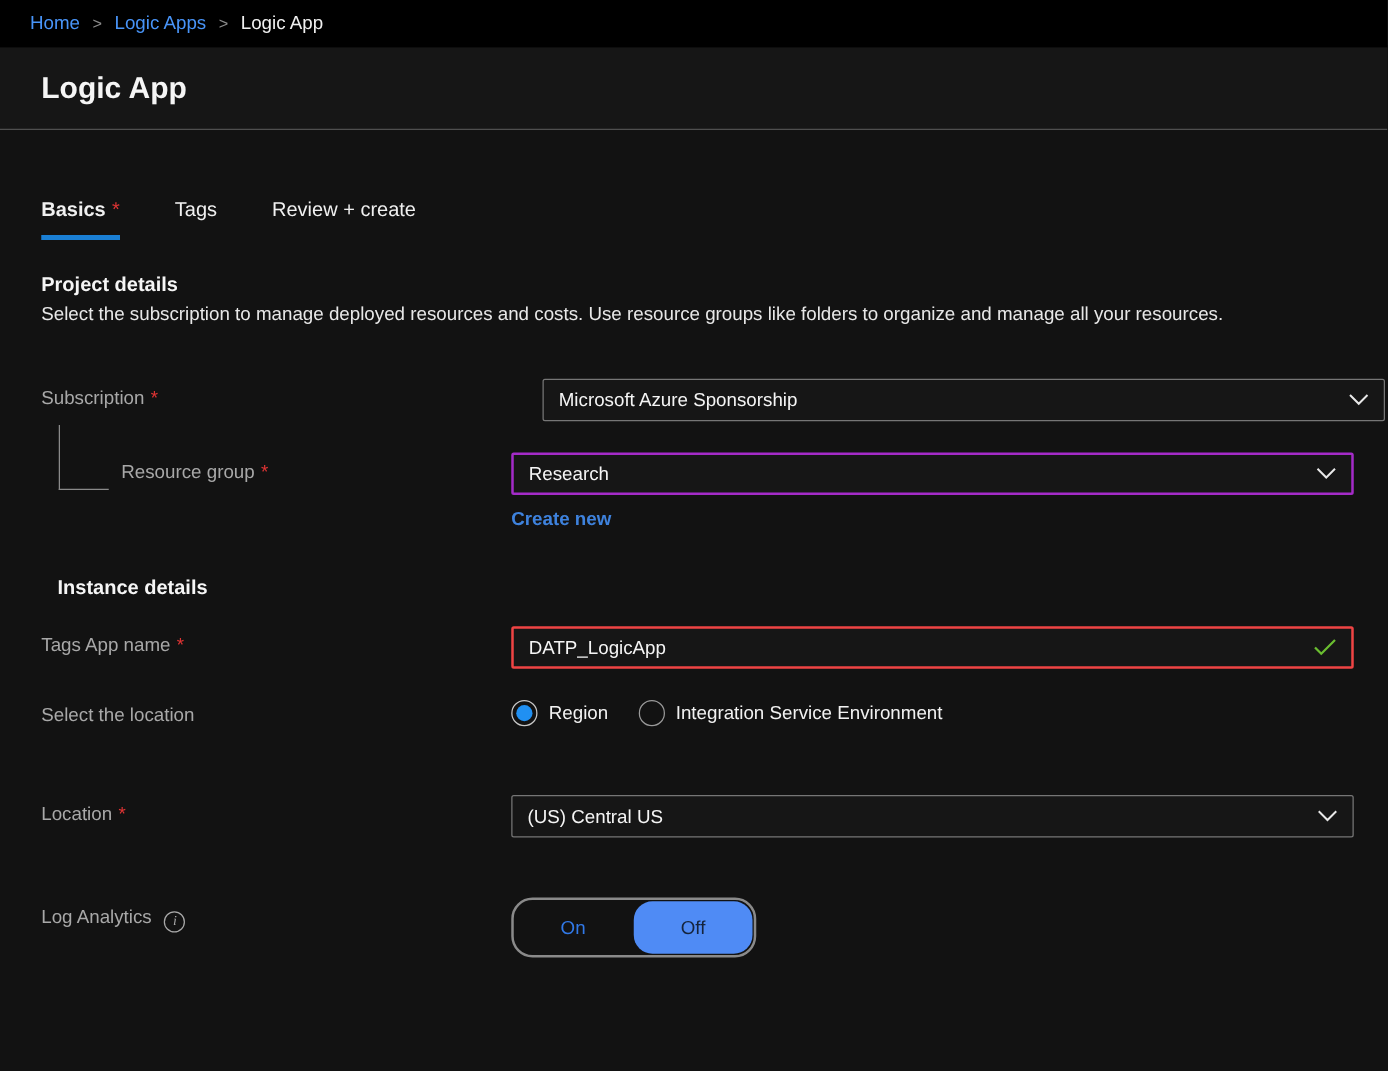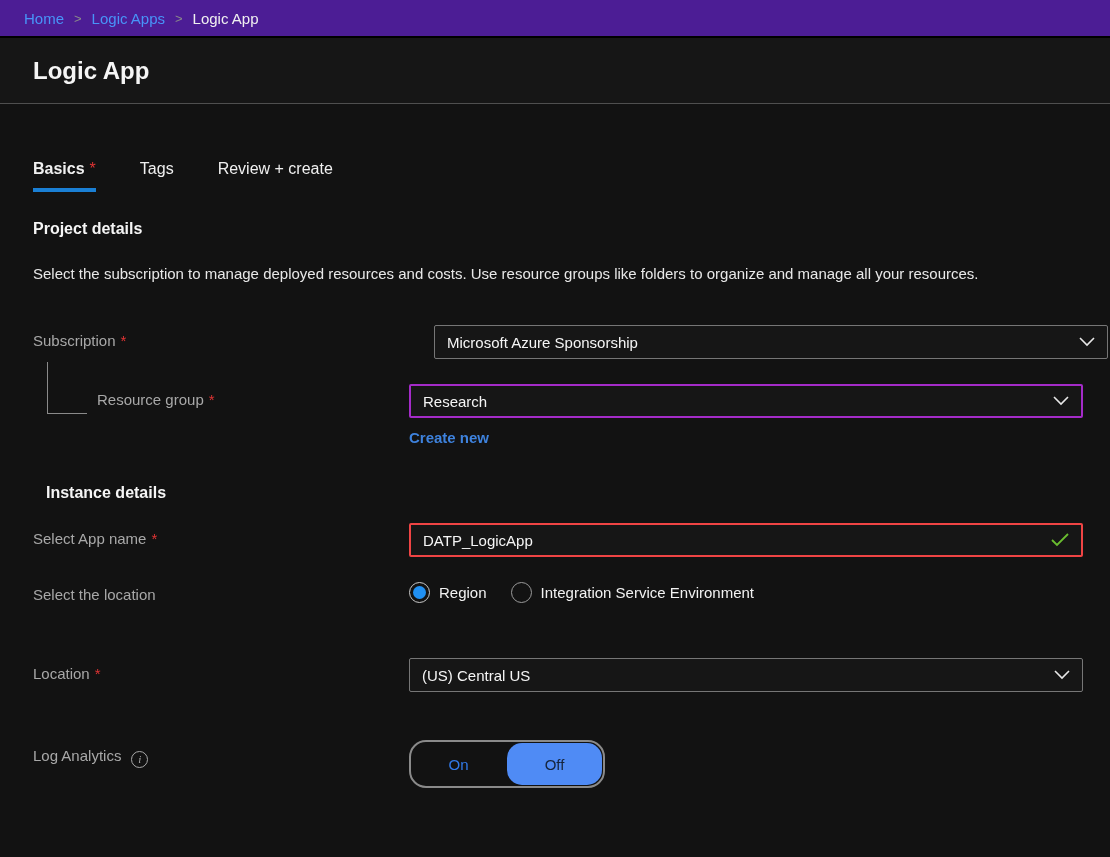--- a/index.html
+++ b/index.html
@@ -7,21 +7,21 @@
   body {
     font-family: "Liberation Sans", "DejaVu Sans", sans-serif;
     background: #121212;
     color: #f2f2f2;
     overflow: hidden;
     font-size: 15px;
   }
   
   .breadcrumb-bar {
     height: 38px;
-    background: #4c1d95;
+    background: #000000;
     border-bottom: 2px solid #000;
     display: flex;
     align-items: center;
     padding: 0 24px;
     font-size: 15px;
   }
   .crumb-link { color: #4894f8; cursor: pointer; text-decoration: none; }
   .crumb-current { color: #f0f0f0; }
   .crumb-sep { color: #8a8a8a; margin: 0 10px; font-size: 13px; }
   
@@ -36,21 +36,21 @@
   .page-title { font-size: 24px; font-weight: bold; color: #f5f5f5; }
   
   .content { padding: 0 33px; background: #121212; }
   
   .tabs { display: flex; margin-top: 56px; gap: 0; }
   .tab { margin-right: 44px; padding-bottom: 10px; font-size: 16px; color: #f0f0f0; cursor: pointer; position: relative; }
   .tab.active { font-weight: bold; border-bottom: 4px solid #1a7fd4; }
   .tab .req { color: #e03434; margin-left: 5px; font-weight: normal; }
   
   .section-heading { font-size: 16px; font-weight: bold; color: #f5f5f5; margin-top: 28px; }
-  .section-desc { margin-top: 24px; color: #e8e8e8; line-height: 1.55; max-width: 1000px; }
+  .section-desc { margin-top: 2px; color: #e8e8e8; line-height: 1.55; max-width: 1000px; }
   
   .form-row { display: flex; align-items: flex-start; margin-top: 26px; position: relative; }
   .label-col { width: 376px; flex: 0 0 376px; color: #a8a8a8; padding-top: 7px; }
   .label-col .req { color: #e03434; margin-left: 5px; }
   .control-col { width: 674px; flex: 0 0 674px; }
   
   .dropdown, .text-input {
     height: 34px;
     width: 100%;
     background: #161616;
@@ -182,21 +182,21 @@
         </span>
       </div>
       <span class="create-new">Create new</span>
     </div>
   </div>
 
   <div class="section-heading" style="margin-top:38px;margin-left:13px;">Instance details</div>
 
   <div class="form-row" style="margin-top:21px;">
     <div class="label-col">
-      <span>Select App name</span><span class="req">*</span>
+      <span>Tags App name</span><span class="req">*</span>
     </div>
     <div class="control-col">
       <div class="text-input focused">
         <span>DATP_LogicApp</span>
         <span class="check-icon">
           <svg width="18" height="14" viewBox="0 0 18 14">
               <polyline points="1,7 6,12 17,1" fill="none" stroke="#6abe30" stroke-width="1.8"></polyline>
             </svg>
         </span>
       </div>

